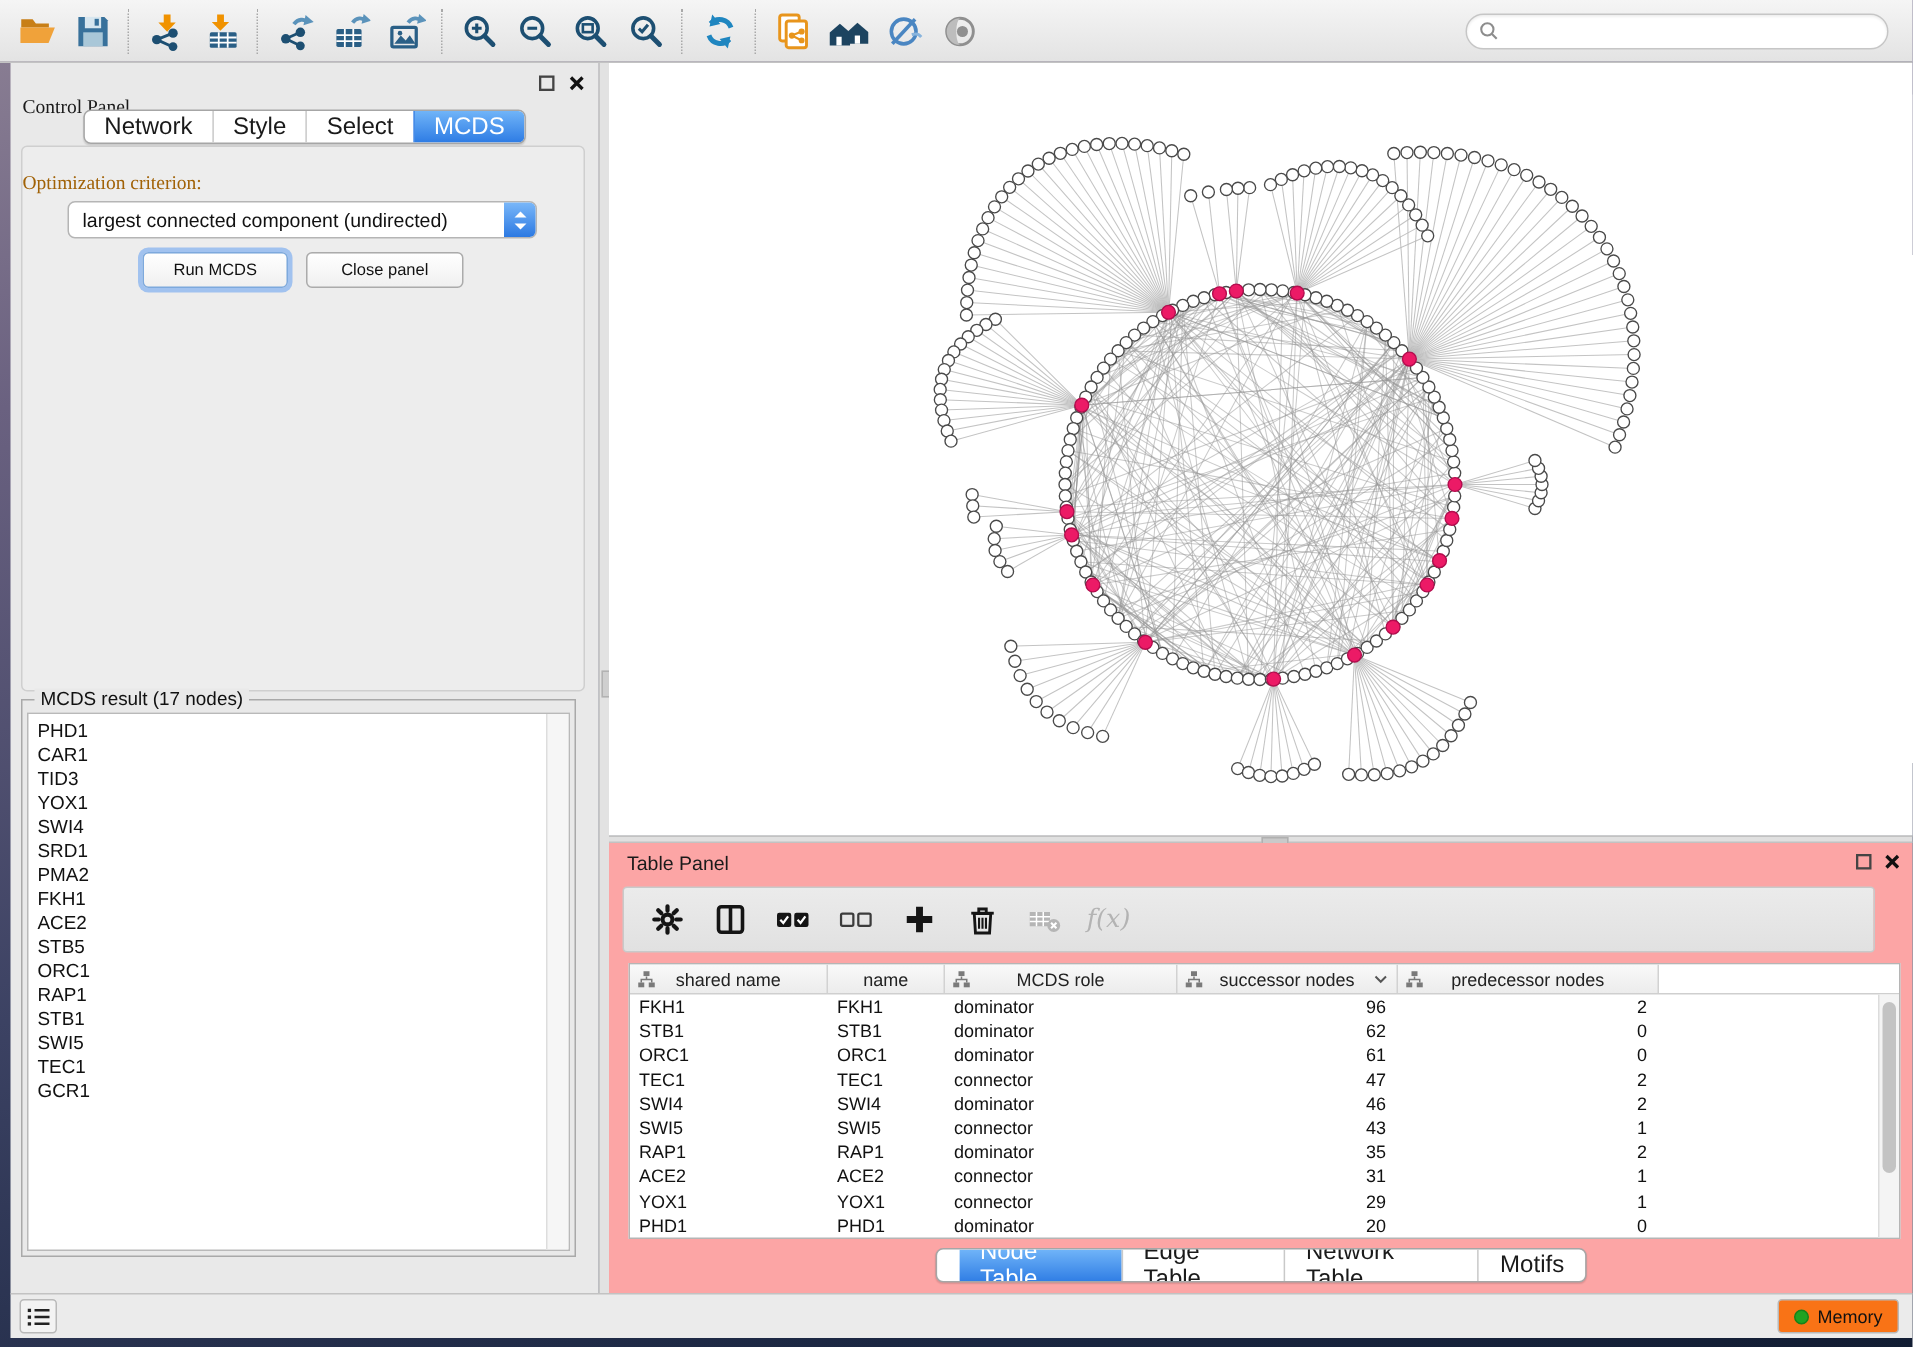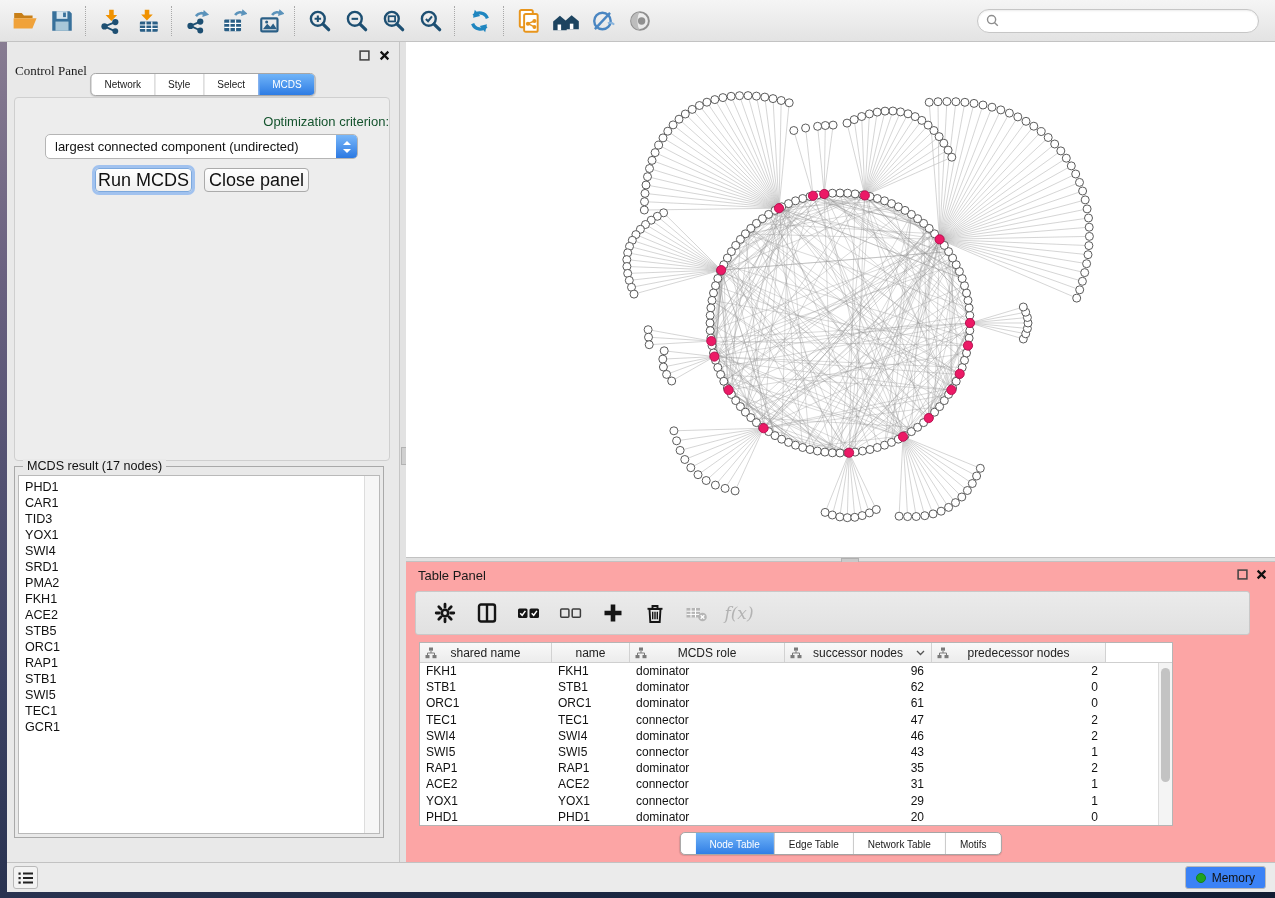--- a/index.html
+++ b/index.html
@@ -32,40 +32,40 @@
   
   .control-panel{
     left:7px;top:42px;width:392px;height:820px;background:#e9e9e9;box-sizing:border-box;
   }
   .panel-title{font-size:13px;color:#1a1a1a;}
   .cp-titlebar{position:absolute;left:0;top:0;right:0;height:26px;}
   .cp-titlebar .panel-title{position:absolute;left:8px;top:21px;font-family:Liberation Serif, serif;}
   .winbtn{position:absolute;top:7px;width:13px;height:13px;display:flex;align-items:center;justify-content:center;}
 
   .segbar{display:flex;background:#fff;border:1px solid #a6a6a6;border-radius:5px;overflow:hidden;height:21px;box-shadow:0 1px 1px rgba(0,0,0,.12);}
-  .seg{display:flex;align-items:center;padding:0 13px;font-size:10px;color:#1a1a1a;border-left:1px solid #c9c9c9;cursor:default;}
+  .seg{display:flex;align-items:center;padding:0 13px;font-size:16px;color:#1a1a1a;border-left:1px solid #c9c9c9;cursor:default;}
   .seg:first-child{border-left:none;}
   .seg.sel{background:linear-gradient(#70b4f8,#2e7ce4);color:#fff;border-left-color:#2e7ce4;}
   .cp-tabs{position:absolute;top:31px;left:50%;transform:translateX(-50%);}
 
   .cp-content{
     position:absolute;left:7px;top:55px;width:376px;height:364px;
     background:#ededed;border:1px solid #cfcfcf;border-radius:4px;box-sizing:border-box;
   }
-  .opt-label{position:absolute;top:16px;width:100%;text-align:right;font-size:13px;color:#14532d;}
+  .opt-label{position:absolute;top:16px;width:100%;text-align:left;font-size:13px;color:#a16207;font-family:Liberation Serif, serif;}
   .selectbox{
     position:absolute;left:30px;top:36px;width:313px;height:25px;background:#fff;
     border:1px solid #b5b5b5;border-radius:5px;box-sizing:border-box;display:flex;align-items:center;gap:17px;
   }
   .selectbox .sel-text{flex:1;font-size:13px;color:#111;padding-left:9px;white-space:nowrap;overflow:hidden;}
   .sel-stepper{width:21px;height:23px;border-radius:0 4px 4px 0;background:linear-gradient(#79b7f9,#2c79e2);
     display:flex;flex-direction:column;align-items:center;justify-content:center;gap:2px;}
   .btn{
     background:linear-gradient(#ffffff,#f0f0f0);border:1px solid #ababab;border-radius:4px;
-    font-size:18px;color:#111;height:24px;display:flex;align-items:center;justify-content:center;
+    font-size:11px;color:#111;height:24px;display:flex;align-items:center;justify-content:center;
     box-sizing:border-box;font-family:inherit;
   }
   .btn-run{position:absolute;left:80px;top:70px;width:97px;box-shadow:0 0 0 3px rgba(120,170,240,.65);border-color:#7da9dd;}
   .btn-close{position:absolute;left:189px;top:70px;width:105px;}
 
   .groupbox{
     position:absolute;left:7px;top:424px;width:370px;height:372px;
     border:1px solid #a9a9a9;box-sizing:border-box;
   }
   .groupbox .legend{
@@ -107,21 +107,21 @@
   .tp-titlebar .panel-title{position:absolute;left:12px;top:6px;}
   .tp-toolbar{
     position:absolute;left:9px;right:25px;top:29px;height:44px;
     background:linear-gradient(#ebebeb,#e1e1e1);border:1px solid #c9c9c9;border-radius:3px;box-sizing:border-box;
     display:flex;align-items:center;gap:16px;padding-left:16px;
   }
   .tp-ibtn{width:26px;height:26px;display:flex;align-items:center;justify-content:center;}
   .fx-label{font-family:"DejaVu Serif","Liberation Serif",serif;font-style:italic;font-size:17px;color:#b3b3b3;}
 
   .dtable{
-    position:absolute;left:13px;top:80px;width:754px;height:184px;background:#fff;
+    position:absolute;left:13px;top:80px;width:848px;height:184px;background:#fff;
     border:1px solid #b5b5b5;box-sizing:border-box;overflow:hidden;
   }
   .thead{display:flex;height:20px;background:linear-gradient(#f9f9f9,#ececec);border-bottom:1px solid #cfcfcf;box-sizing:border-box;}
   .hcell{display:flex;align-items:center;justify-content:center;position:relative;border-right:1px solid #d2d2d2;box-sizing:border-box;font-size:12px;color:#222;}
   .hcell .sitemap{position:absolute;left:5px;top:4px;}
   .hcell .sortchev{position:absolute;right:6px;top:7px;}
   .hfiller{flex:1;background:#fff;}
   .c0{width:132px;}.c1{width:78px;}.c2{width:155px;}.c3{width:147px;}.c4{width:174px;}
   .tbody{position:absolute;left:0;top:20px;right:14px;bottom:0;}
   .trow{display:flex;height:16.2px;align-items:center;font-size:12px;color:#111;}
@@ -130,21 +130,21 @@
   .tcell.c3,.tcell.c4{text-align:right;padding-right:8px;}
   .vscroll{position:absolute;right:0;top:20px;bottom:0;width:14px;background:#f4f4f4;border-left:1px solid #dcdcdc;box-sizing:border-box;}
   .vthumb{position:absolute;left:2px;top:5px;width:9px;height:114px;background:#c3c3c3;border-radius:5px;}
 
   .tp-tabs{position:absolute;left:50%;transform:translateX(-50%);top:270px;padding-left:15px;}
   .tp-tabs .seg{padding:0 14px;height:22px;}
 
   
   .status-bar{left:7px;top:862px;width:1268px;height:30px;background:#ebebeb;border-top:1px solid #c2c2c2;box-sizing:border-box;}
   .sb-left-btn{position:absolute;left:6px;top:3px;width:25px;height:23px;background:#f3f3f3;border:1px solid #b9b9b9;border-radius:3px;display:flex;align-items:center;justify-content:center;box-sizing:border-box;}
-  .memory-btn{position:absolute;right:9px;top:3px;height:23px;padding:0 10px;background:#3b82f6;border:1px solid #b9b9b9;border-radius:3px;display:flex;align-items:center;gap:6px;font-size:12px;color:#111;box-sizing:border-box;}
+  .memory-btn{position:absolute;right:9px;top:3px;height:23px;padding:0 10px;background:#f97316;border:1px solid #b9b9b9;border-radius:3px;display:flex;align-items:center;gap:6px;font-size:12px;color:#111;box-sizing:border-box;}
   .mem-dot{width:10px;height:10px;border-radius:50%;background:#1fa322;border:1px solid #178219;box-sizing:border-box;}
 </style>
 </head>
 <body>
 
 <div class="abs toolbar">
   <div class="tbtn">
     <svg width="26" height="26" viewBox="0 0 24 24">
         <path d="M2 4.5h7l2 2.5h8v2.5H2z" fill="#c87f17"></path>
         <path d="M1.5 9.5h21.2L18.8 19H1.5z" fill="#f0a23a"></path>

